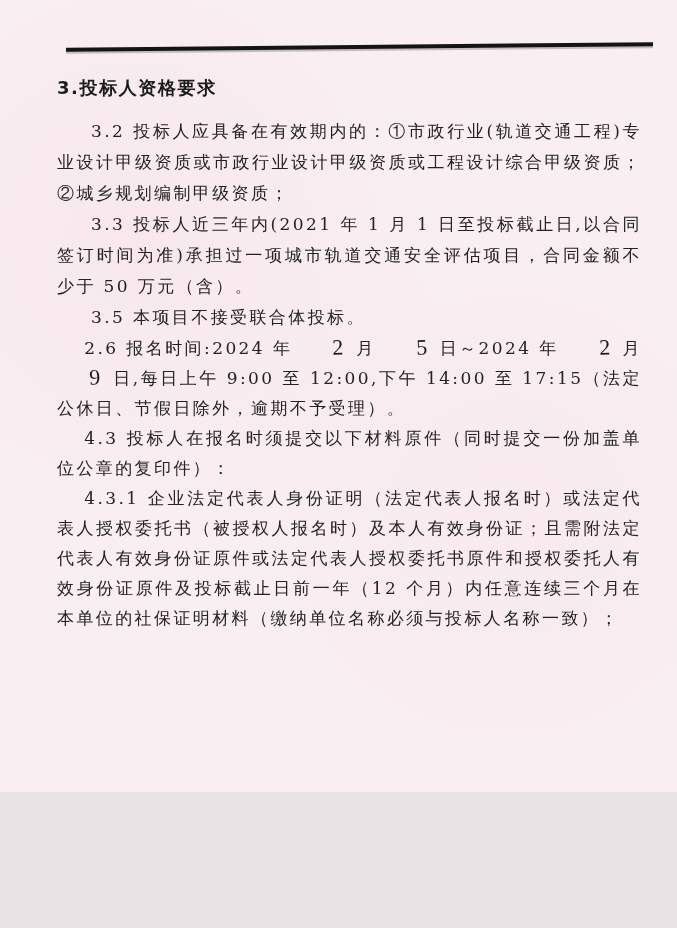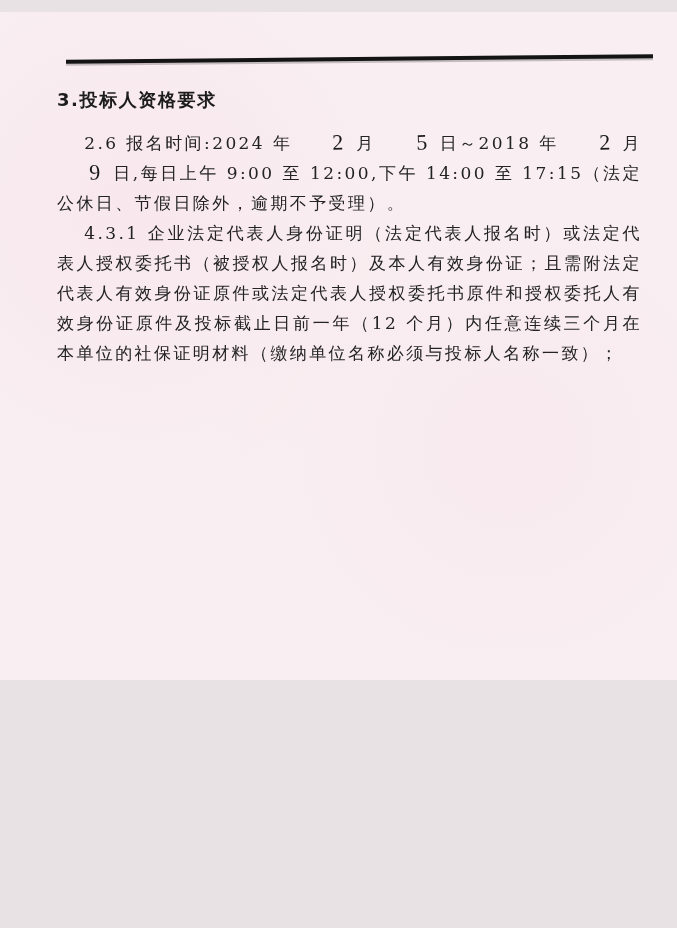--- a/index.html
+++ b/index.html
@@ -4,22 +4,22 @@
 <style>
   html, body {
     margin: 0;
     padding: 0;
     background: #e8e2e4;
     font-family: "Liberation Serif", serif;
   }
   .page {
     position: relative;
     width: 677px;
-    height: 668px;
-    margin: 12px auto;
+    height: 792px;
+    margin: 0 auto;
     background:
       radial-gradient(circle at 20% 30%, rgba(245,210,225,0.25) 0%, rgba(245,210,225,0) 40%),
       radial-gradient(circle at 75% 65%, rgba(246,214,226,0.2) 0%, rgba(246,214,226,0) 45%),
       #f9eff2;
     overflow: hidden;
   }
   .top-rule {
     position: absolute;
     left: 66px;
     top: 45px;
@@ -77,39 +77,43 @@
 
 <div class="page">
   <div class="top-rule"></div>
 
   <div class="content">
 
     <div class="sec3">
       <h3 class="sec-heading sec3-heading">3.投标人资格要求</h3>
 
 
+      <p class="para">3.2 投标人应具备在有效期内的：①市政行业(轨道交通工程)专业设计甲级资质或市政行业设计甲级资质或工程设计综合甲级资质； ②城乡规划编制甲级资质；</p>
+
+      <p class="para">3.3 投标人近三年内(2021 年 1 月 1 日至投标截止日,以合同签订时间为准)承担过一项城市轨道交通安全评估项目，合同金额不少于 50 万元（含）。</p>
 
 
-
+      <p class="para">3.5 本项目不接受联合体投标。</p>
     </div>
 
     <div class="sec4">
 
 
       <p class="para">
         <span>2.6 报名时间:2024 年</span>
         <span class="hand">2</span>
         <span>月</span>
         <span class="hand">5</span>
-        <span>日～2018 年</span>
+        <span>日～2024 年</span>
         <span class="hand">2</span>
         <span>月</span>
         <span class="hand">9</span>
         <span>日,每日上午 9:00 至 12:00,下午 14:00 至 17:15（法定公休日、节假日除外，逾期不予受理）。</span>
       </p>
 
+      <p class="para">4.3 投标人在报名时须提交以下材料原件（同时提交一份加盖单位公章的复印件）：</p>
 
       <p class="para">4.3.1 企业法定代表人身份证明（法定代表人报名时）或法定代表人授权委托书（被授权人报名时）及本人有效身份证；且需附法定代表人有效身份证原件或法定代表人授权委托书原件和授权委托人有效身份证原件及投标截止日前一年（12 个月）内任意连续三个月在本单位的社保证明材料（缴纳单位名称必须与投标人名称一致）；</p>
 
     </div>
 
   </div>
 </div>
 
 </body></html>

